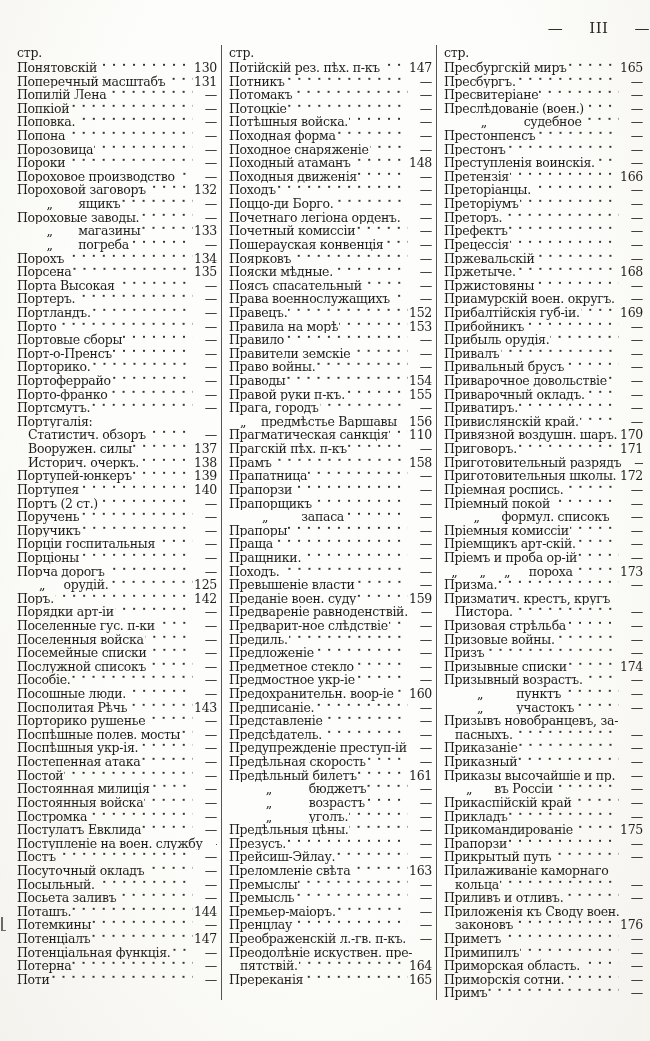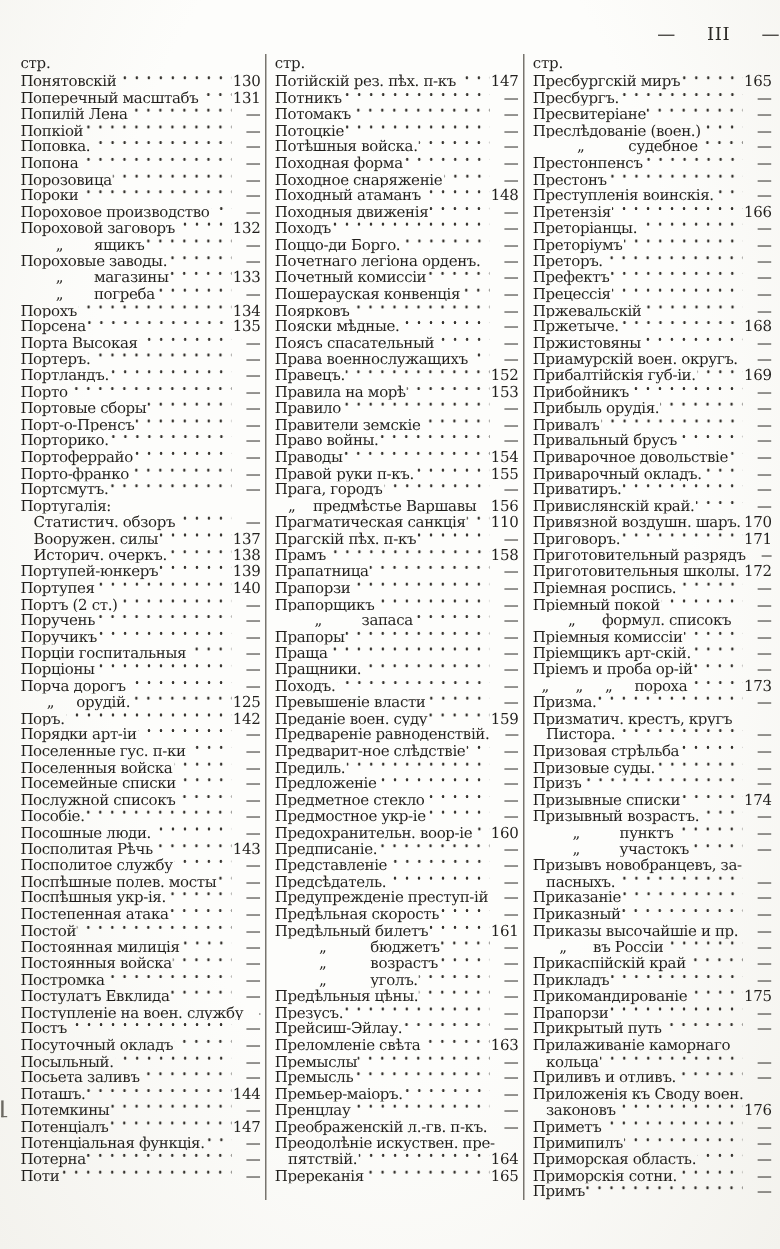--- a/index.html
+++ b/index.html
@@ -290,21 +290,21 @@
           <span class="nm">Посошные люди.</span>
           <span class="ld"></span>
           <span class="pg">—</span>
         </div>
         <div class="ln">
           <span class="nm">Посполитая Рѣчь</span>
           <span class="ld"></span>
           <span class="pg">143</span>
         </div>
         <div class="ln">
-          <span class="nm">Посполитое службу</span>
+          <span class="nm">Порторико рушенье</span>
           <span class="ld"></span>
           <span class="pg">—</span>
         </div>
         <div class="ln">
           <span class="nm">Поспѣшные полев. мосты</span>
           <span class="ld"></span>
           <span class="pg">—</span>
         </div>
         <div class="ln">
           <span class="nm">Поспѣшныя укр-ія.</span>
@@ -948,21 +948,21 @@
           <span class="nm">   Пистора.</span>
           <span class="ld"></span>
           <span class="pg">—</span>
         </div>
         <div class="ln">
           <span class="nm">Призовая стрѣльба</span>
           <span class="ld"></span>
           <span class="pg">—</span>
         </div>
         <div class="ln">
-          <span class="nm">Призовые суды.</span>
+          <span class="nm">Призовые войны.</span>
           <span class="ld"></span>
           <span class="pg">—</span>
         </div>
         <div class="ln">
           <span class="nm">Призъ</span>
           <span class="ld"></span>
           <span class="pg">—</span>
         </div>
         <div class="ln">
           <span class="nm">Призывные списки</span>

